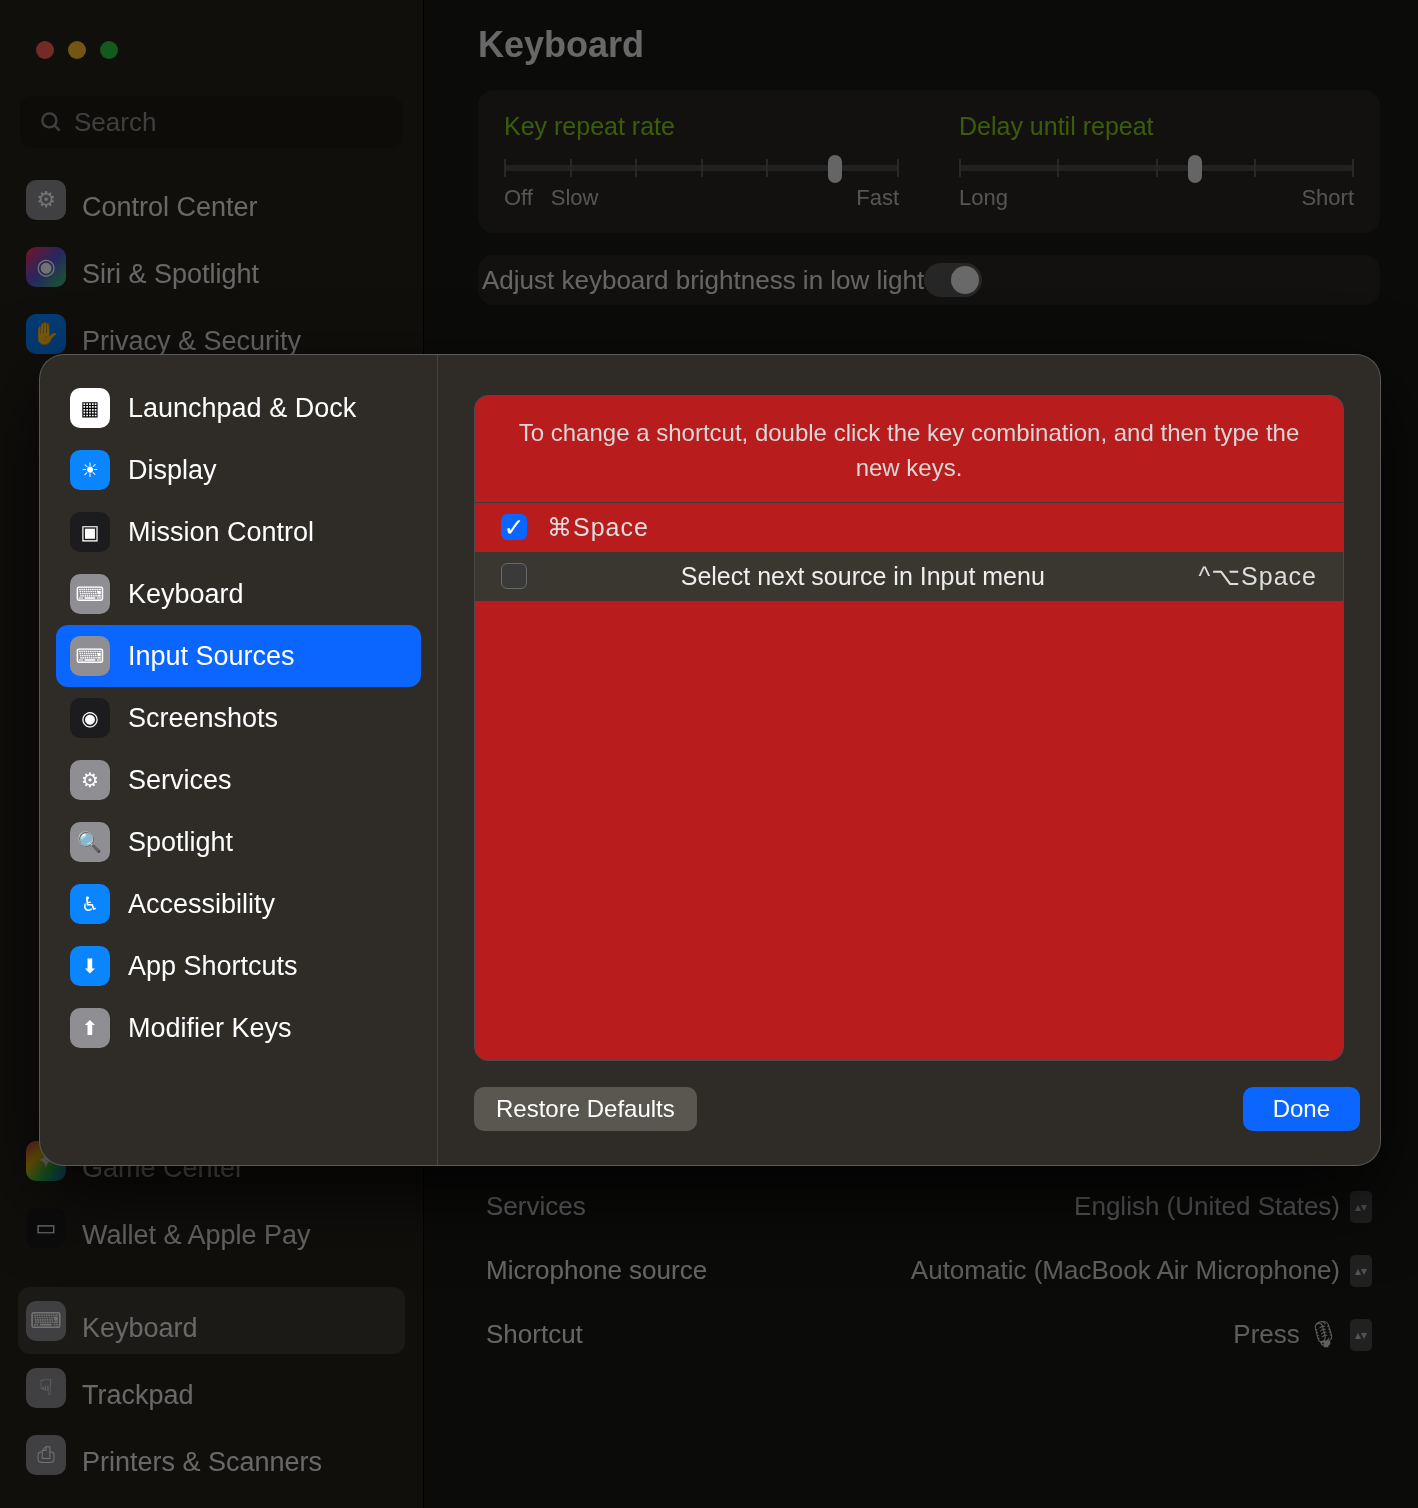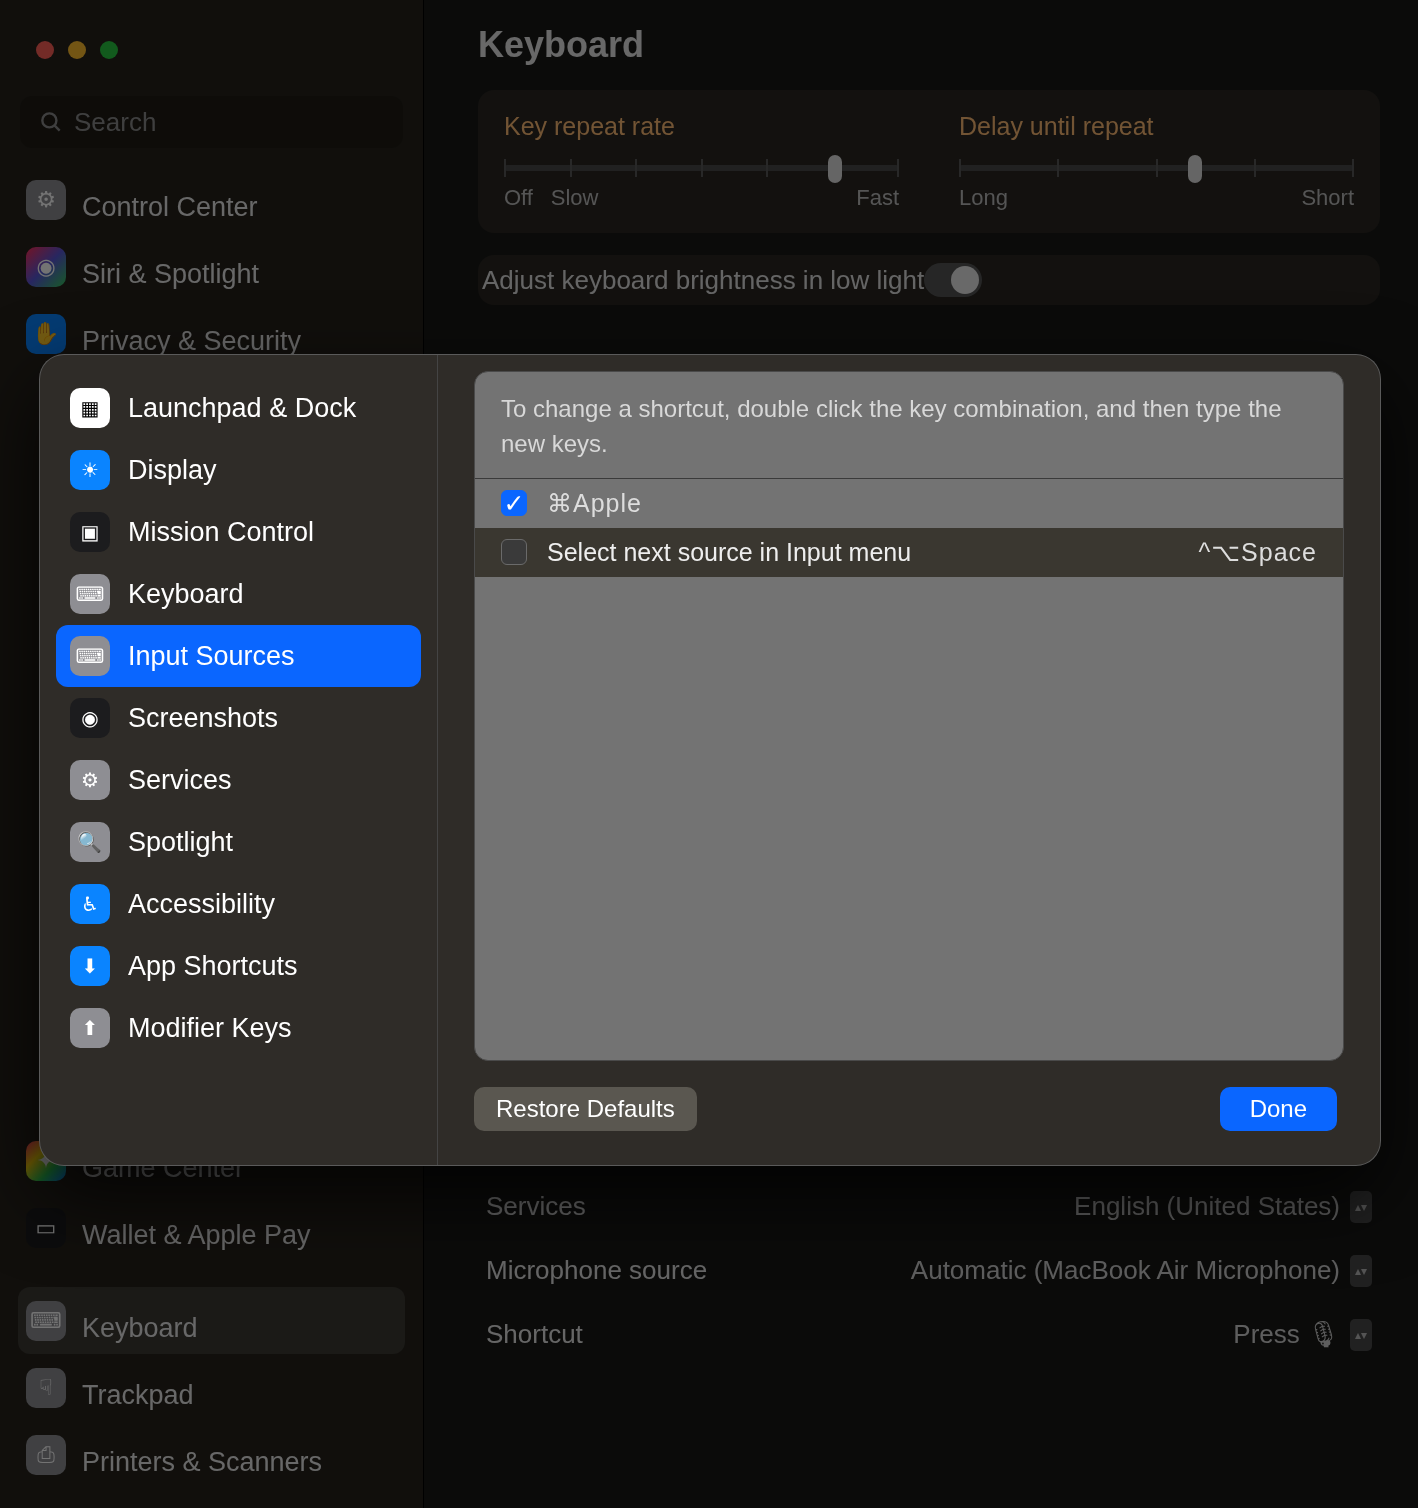--- a/index.html
+++ b/index.html
@@ -28,21 +28,21 @@
 .side-icon { width: 40px; height: 40px; border-radius: 10px; display: flex; align-items: center; justify-content: center; font-size: 22px; color: #fff; }
 .side-label { font-size: 27px; color: #e6e6e6; margin-top: 16px; }
 
 
 .main { flex: 1; height: 100%; padding: 24px 38px 0 54px; overflow: hidden; }
 .page-title { font-size: 36px; font-weight: 700; color: #e6e6e6; margin-bottom: 24px; }
 
 .section { background: #2a2722; border-radius: 16px; padding: 22px 26px; margin-bottom: 22px; }
 .sliders { display: flex; gap: 60px; }
 .slider-block { flex: 1; }
-.slider-label { font-size: 25px; color: #fdba74; margin-bottom: 6px; }
+.slider-label { font-size: 25px; color: #84cc16; margin-bottom: 6px; }
 .slider-track { position: relative; height: 6px; background: #4a4a4a; border-radius: 3px; margin-top: 24px; }
 .slider-ticks { position: absolute; top: -6px; left: 0; right: 0; display: flex; justify-content: space-between; }
 .tick { width: 2px; height: 18px; background: #5a5a5a; }
 .slider-thumb { position: absolute; top: -10px; width: 14px; height: 28px; background: #e0e0e0; border-radius: 7px; }
 .slider-caps { display: flex; justify-content: space-between; font-size: 22px; color: #bdbdbd; margin-top: 14px; }
 
 .row { display: flex; align-items: center; justify-content: flex-start; padding: 8px 4px; }
 .row-label { font-size: 26px; color: #e0e0e0; }
 .toggle { width: 58px; height: 34px; background: #555; border-radius: 17px; position: relative; }
 .toggle::after { content: ""; position: absolute; width: 28px; height: 28px; background: #e8e8e8; border-radius: 50%; top: 3px; right: 3px; }
@@ -59,31 +59,31 @@
 
 
 .sheet { position: absolute; left: 40px; top: 355px; width: 1340px; height: 810px; background: #2f2c28; border-radius: 24px; box-shadow: 0 0 0 1px #5a5a5a, 0 30px 80px rgba(0,0,0,0.8); display: flex; overflow: hidden; }
 .sheet-side { width: 398px; border-right: 1px solid #444; padding: 22px 16px; overflow-y: auto; }
 .cat-item { display: flex; align-items: center; gap: 18px; padding: 11px 14px; border-radius: 12px; cursor: default; }
 .cat-item.selected { background: #0a66ff; }
 .cat-icon { width: 40px; height: 40px; border-radius: 10px; display: flex; align-items: center; justify-content: center; font-size: 20px; }
 .cat-label { font-size: 27px; color: #fff; }
 
 .sheet-main { flex: 1; display: flex; flex-direction: column; }
-.shortcut-box { margin: 16px 36px 0 36px; flex: 1; background: #737373; border: 1px solid #4a4a4a; border-radius: 14px; display: flex; flex-direction: column; overflow: hidden; }
+.shortcut-box { margin: 40px 36px 0 36px; flex: 1; background: #b91c1c; border: 1px solid #4a4a4a; border-radius: 14px; display: flex; flex-direction: column; overflow: hidden; text-align: center; }
 .shortcut-help { padding: 20px 26px 16px 26px; font-size: 24px; color: #d8d8d8; line-height: 1.45; border-bottom: 1px solid #3a3a3a; }
 .shortcut-list { list-style: none; }
 .shortcut-row { display: flex; align-items: center; gap: 20px; padding: 10px 26px; font-size: 25px; color: #eee; }
 .shortcut-row.sel { background: #3a3730; }
 .chk { width: 26px; height: 26px; border-radius: 6px; border: 1px solid #6a6a6a; background: #3a3a3a; display: flex; align-items: center; justify-content: center; }
 .chk.on { background: #0a66ff; border-color: #0a66ff; color: #fff; }
 .shortcut-name { flex: 1; }
 .shortcut-key { color: #ddd; letter-spacing: 1px; }
 
-.sheet-footer { display: flex; justify-content: space-between; align-items: center; padding: 26px 43px 34px 36px; }
+.sheet-footer { display: flex; justify-content: space-between; align-items: center; padding: 26px 20px 34px 36px; }
 .btn { font-size: 24px; padding: 8px 22px; border-radius: 10px; border: none; cursor: default; }
 .btn.secondary { background: #5a5750; color: #fff; }
 .btn.primary { background: #0a66ff; color: #fff; padding: 8px 30px; }
 
 svg { display: block; }
 </style>
 </head>
 <body>
 
 <div class="window">
@@ -276,21 +276,21 @@
           <span class="cat-icon" style="background: rgb(142, 142, 147); color: rgb(255, 255, 255);">⬆</span>
           <span class="cat-label">Modifier Keys</span>
         </div>
       </div>
     <div class="sheet-main">
       <div class="shortcut-box">
         <div class="shortcut-help">To change a shortcut, double click the key combination, and then type the new keys.</div>
         <ul class="shortcut-list" id="shortcut-list">
             <li class="shortcut-row">
               <span class="chk on">✓</span>
-              <span class="shortcut-key">⌘Apple</span>
+              <span class="shortcut-key">⌘Space</span>
             </li>
             <li class="shortcut-row sel">
               <span class="chk"></span>
               <span class="shortcut-name">Select next source in Input menu</span>
               <span class="shortcut-key">^⌥Space</span>
             </li>
           </ul>
       </div>
       <div class="sheet-footer">
         <button class="btn secondary">Restore Defaults</button>

